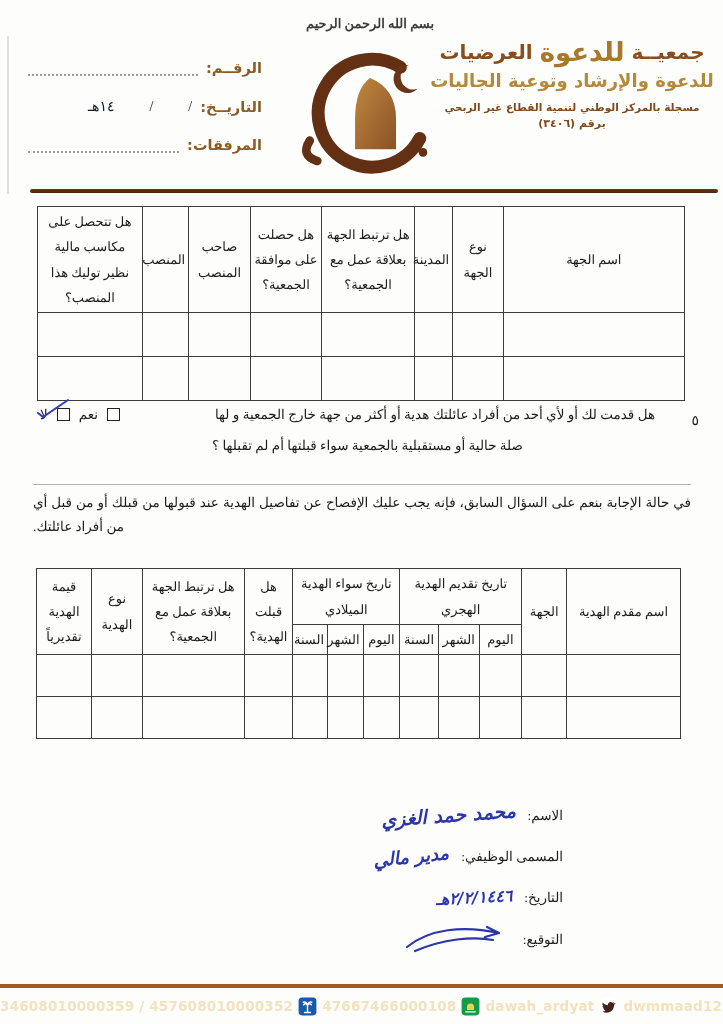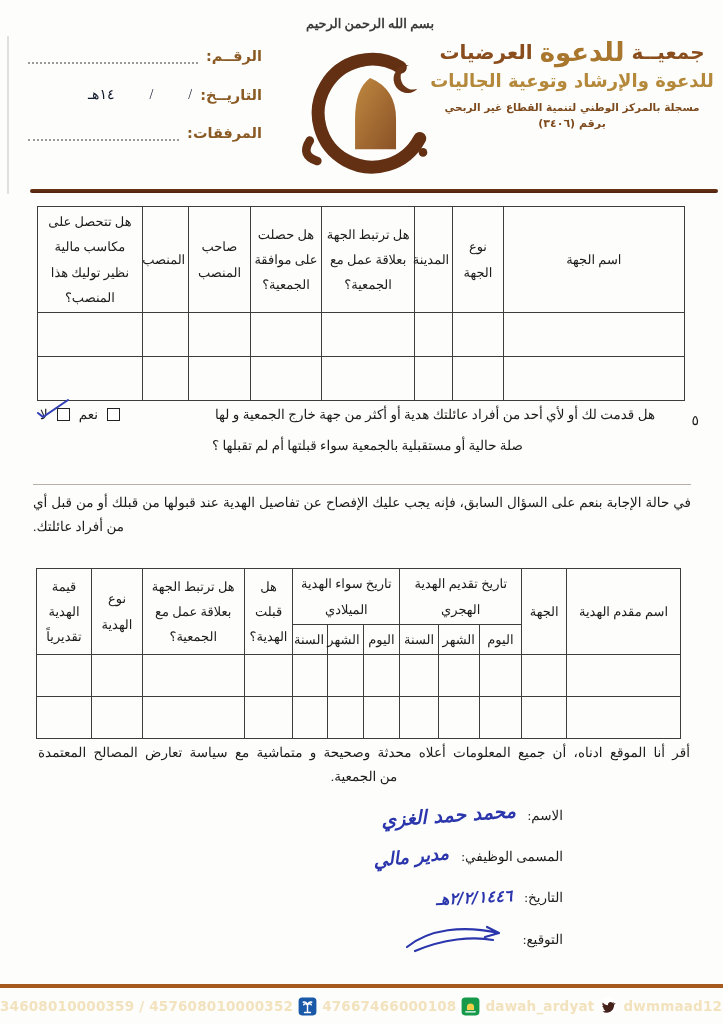--- a/index.html
+++ b/index.html
@@ -13,21 +13,21 @@
                font-size:13px; font-weight:bold; color:#3c3c3c; }
   .logo { position:absolute; top:50px; left:292px; }
   .org { position:absolute; top:40px; right:6px; width:290px; text-align:center; direction:rtl;
          font-family:"DejaVu Sans", sans-serif; }
   .org-l1 { font-size:20px; font-weight:bold; color:#8a4d1d; display:flex; justify-content:center;
             align-items:flex-end; gap:7px; }
   .org-l1 .mid { font-size:26px; color:#a8762c; line-height:.9; }
   .org-l2 { margin-top:6px; font-size:18px; font-weight:bold; color:#b5893b; }
   .org-l3 { margin-top:10px; font-size:10.5px; font-weight:bold; color:#7d4a1e; }
   .org-l4 { margin-top:4px; font-size:11px; font-weight:bold; color:#7d4a1e; }
-  .fields { position:absolute; top:48px; left:28px; width:234px; direction:rtl;text-align:center; }
+  .fields { position:absolute; top:60px; left:28px; width:234px; direction:rtl;text-align:center; }
   .frow { display:flex; align-items:flex-end; gap:8px; margin-bottom:22px; }
   .flabel { font-family:"DejaVu Sans", sans-serif; font-weight:bold; font-size:14.5px; color:#8a5a24; white-space:nowrap; }
   .dotline { flex:1; border-bottom:2px dotted #9a9a9a; height:15px; }
   .dateval { font-size:14px; color:#0f172a; white-space:pre; letter-spacing:1px; }
   .rule { position:absolute; top:189px; left:30px; right:5px; height:4px;
           background:linear-gradient(#6b3315,#4e2410); border-radius:2px; }
 
   
   table { border-collapse:collapse; table-layout:fixed; background:transparent; }
   td, th { border:1px solid #3d3d3d; font-weight:normal; vertical-align:middle; text-align:center;
@@ -264,24 +264,20 @@
         <td></td>
           <td></td>
         <td></td>
           <td></td>
         <td></td>
           <td></td>
       </tr>
     </tbody>
   </table>
 
-  <div class="decl">
-    <div class="l1">أقر أنا الموقع ادناه، أن جميع المعلومات أعلاه محدثة وصحيحة و متماشية مع سياسة تعارض المصالح المعتمدة</div>
-    <div class="l2">من الجمعية.</div>
-  </div>
 
   <div class="sig">
     <div class="sigrow">
       <span class="siglabel">الاسم:</span>
       <span class="ink name">محمد حمد الغزي</span>
     </div>
     <div class="sigrow">
       <span class="siglabel">المسمى الوظيفي:</span>
       <span class="ink job">مدير مالي</span>
     </div>

